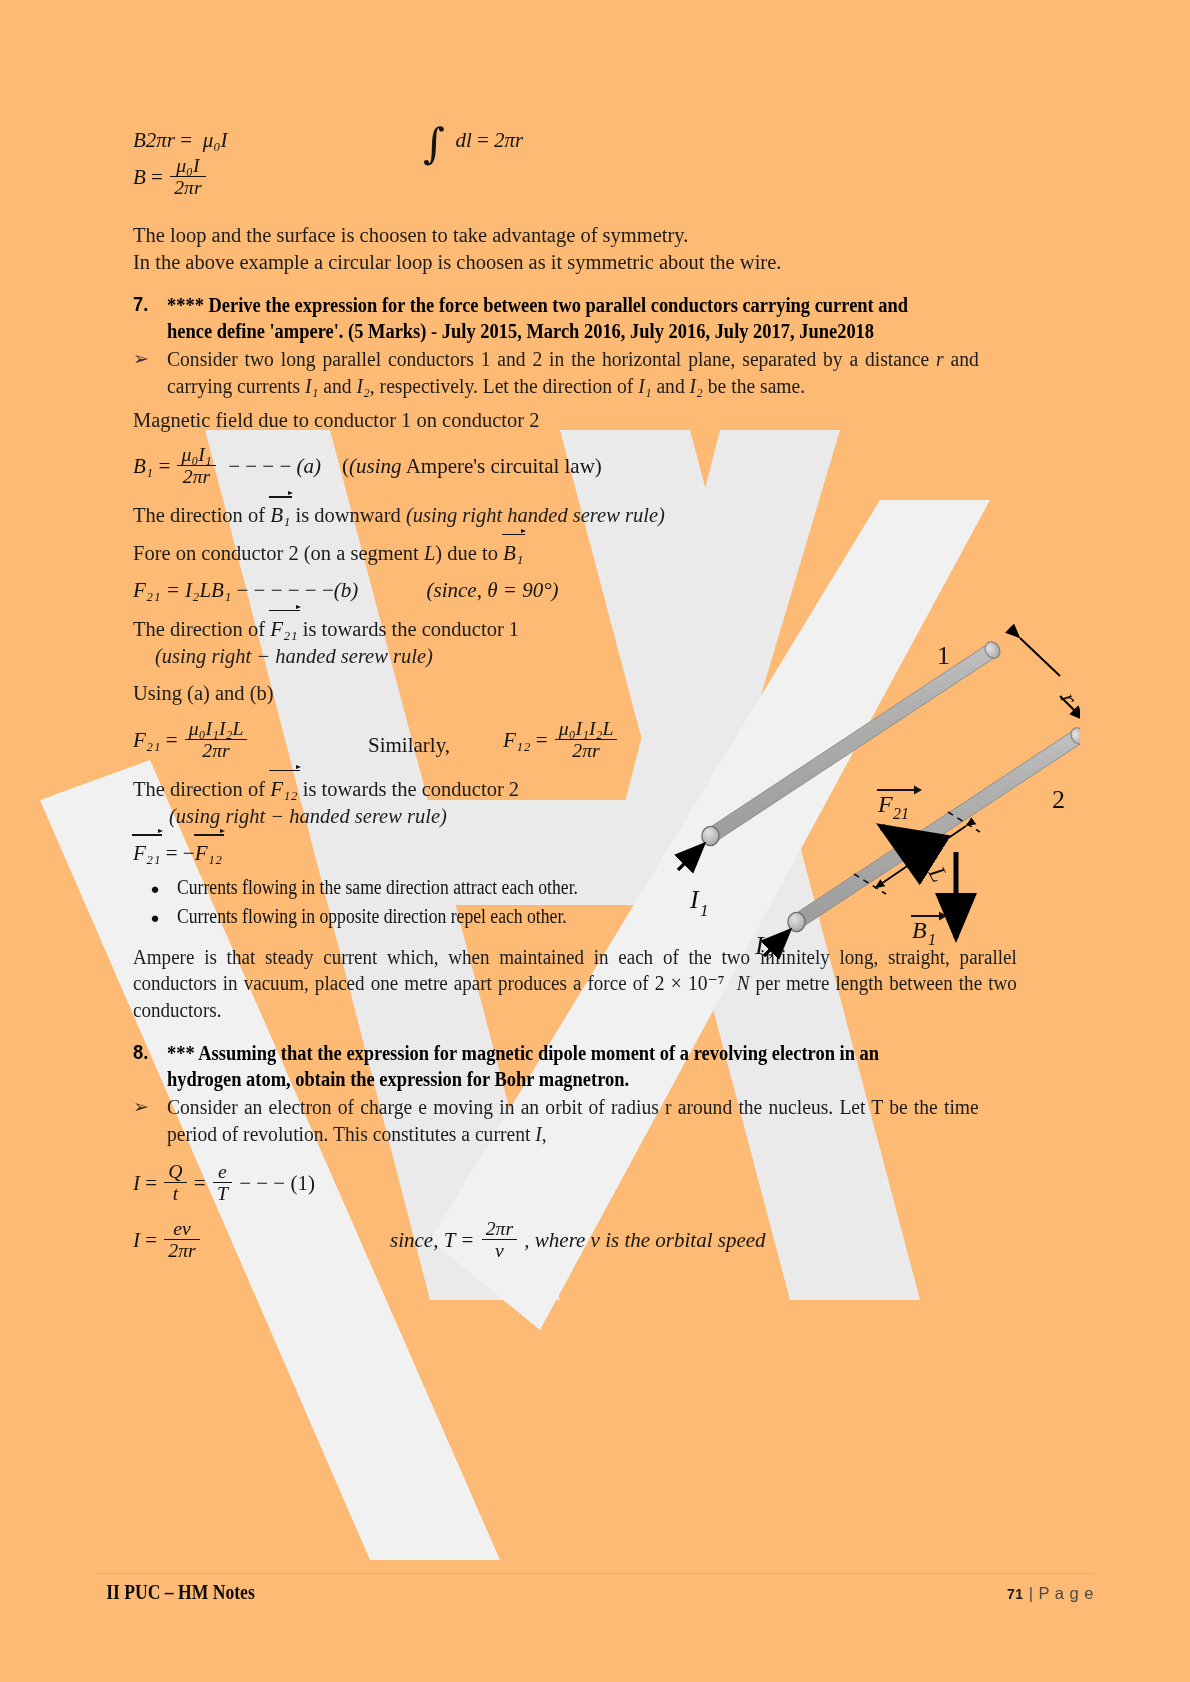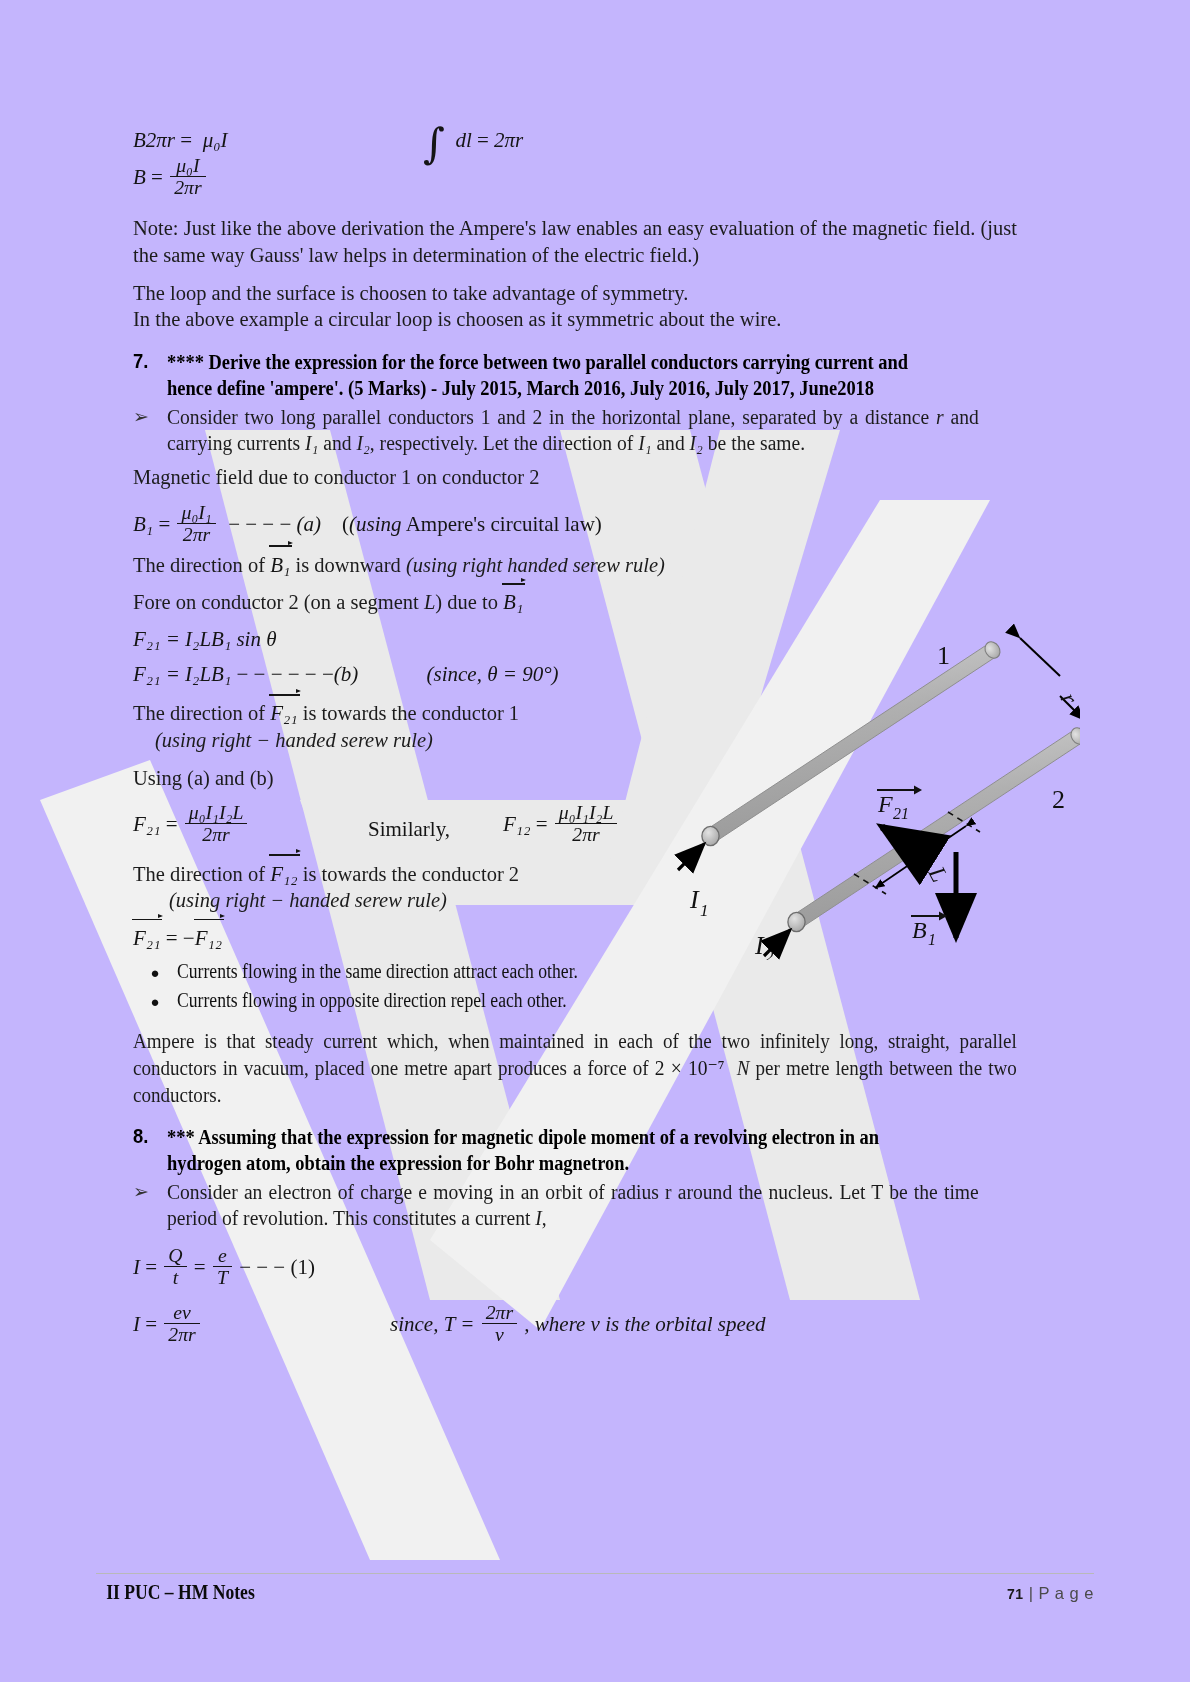--- a/index.html
+++ b/index.html
@@ -8,21 +8,21 @@
     background: #ffffff;
   }
   body {
     font-family: "Liberation Serif", "DejaVu Serif", serif;
     color: #1a1a1a;
   }
   .page {
     position: relative;
     width: 1190px;
     height: 1682px;
-    background: #c4b5fd;
+    background: #fdba74;
     overflow: hidden;
   }
   
   .watermark {
     position: absolute;
     left: 0; top: 0;
     width: 1190px; height: 1682px;
     pointer-events: none;
     z-index: 0;
   }
@@ -255,21 +255,20 @@
     <div class="math" style="margin-bottom:10px;">
       <span>B</span> <span class="up">=</span>
       <span class="frac">
         <span class="num">μ₀I</span>
         <span class="den">2πr</span>
       </span>
     </div>
 
     <div class="small-gap"></div>
 
-    <p class="para">Note: Just like the above derivation the Ampere's law enables an easy evaluation of the magnetic field. (just the same way Gauss' law helps in determination of the electric field.)</p>
 
     <div class="small-gap"></div>
 
     <p class="para nojust" style="margin-bottom:0;">The loop and the surface is choosen to take advantage of symmetry.</p>
     <p class="para nojust">In the above example a circular loop is choosen as it symmetric about the wire.</p>
 
     <div class="block-gap"></div>
 
     <div class="qrow">
       <div class="qnum">7.</div>
@@ -282,21 +281,21 @@
         <span>Consider two long parallel conductors 1 and 2 in the horizontal plane, separated by a distance </span><i>r</i><span> and carrying  currents </span><i>I₁</i><span> and </span><i>I₂</i><span>, respectively. Let the direction of </span><i>I₁</i><span> and </span><i>I₂</i><span> be the same.</span>
       </div>
     </div>
 
     <div class="small-gap"></div>
 
     <p class="para nojust">Magnetic field due to conductor 1 on conductor 2</p>
 
     <div class="small-gap"></div>
 
-    <div class="math" style="">
+    <div class="math" style="margin-bottom:8px;">
       <span>B₁</span> <span class="up">=</span>
       <span class="frac">
         <span class="num">μ₀I₁</span>
         <span class="den">2πr</span>
       </span>
       &nbsp;<span class="up">− − − −</span>
       <span>(a)</span>
       &nbsp;&nbsp;&nbsp;<span class="up">(</span><span style="font-style:italic;text-align:right;">(using</span><span class="up"> Ampere's circuital law)</span>
     </div>
 
@@ -307,21 +306,20 @@
     </p>
 
     <div class="small-gap"></div>
 
     <p class="para nojust">
       <span>Fore on conductor 2 (on a segment </span><i>L</i><span>) due to </span><span class="math"><span class="vec">B₁</span></span>
     </p>
 
     <div class="small-gap"></div>
 
-    <div class="math" style="margin-bottom:10px;">F₂₁ = I₂LB₁ sin θ</div>
 
     <div class="math" style="margin-bottom:6px;">
       <span>F₂₁ = I₂LB₁</span> <span class="up">− − − − − −</span><span>(b)</span>
       &nbsp;&nbsp;&nbsp;&nbsp;&nbsp;&nbsp;&nbsp;&nbsp;&nbsp;&nbsp;&nbsp;&nbsp;<span>(since, θ = 90°)</span>
     </div>
 
     <div class="small-gap"></div>
 
     <p class="para nojust" style="margin-bottom:0;">
       <span>The   direction   of   </span><span class="math"><span class="vec">F₂₁</span></span><span>   is   towards   the   conductor   1</span>

